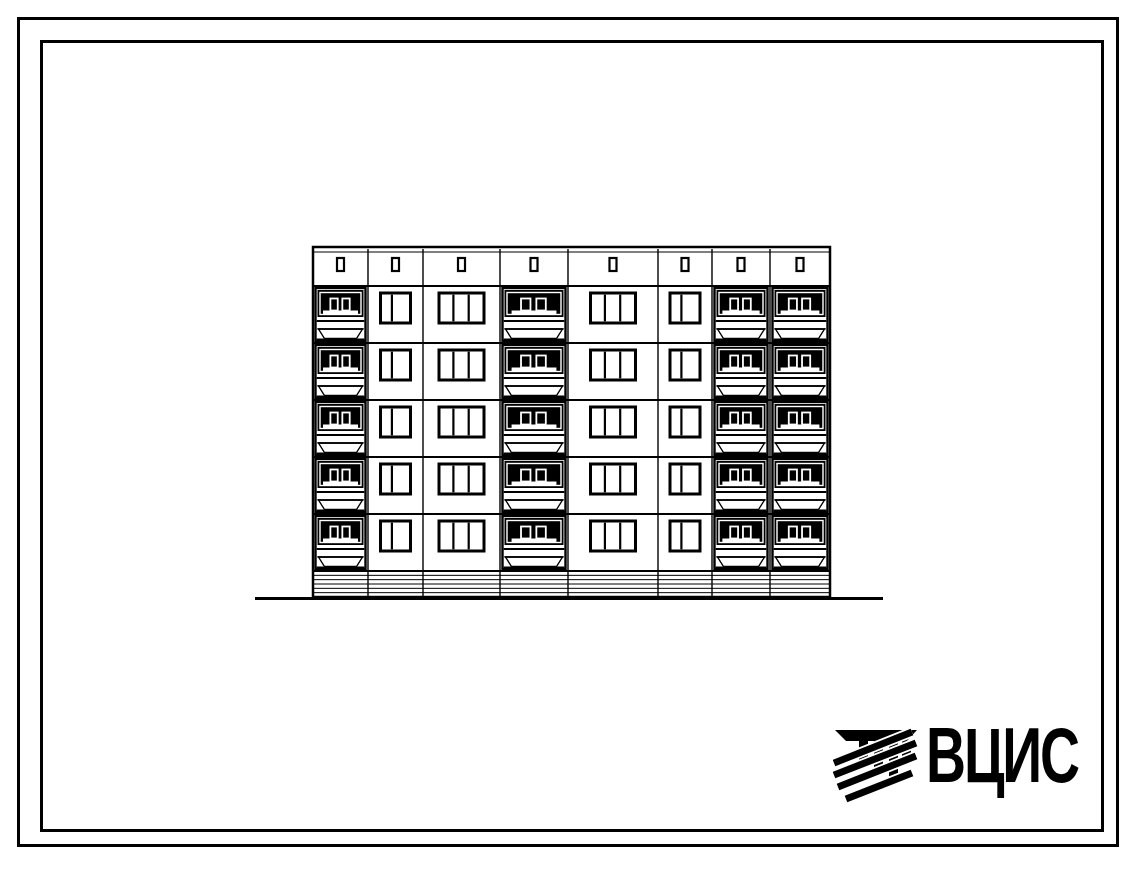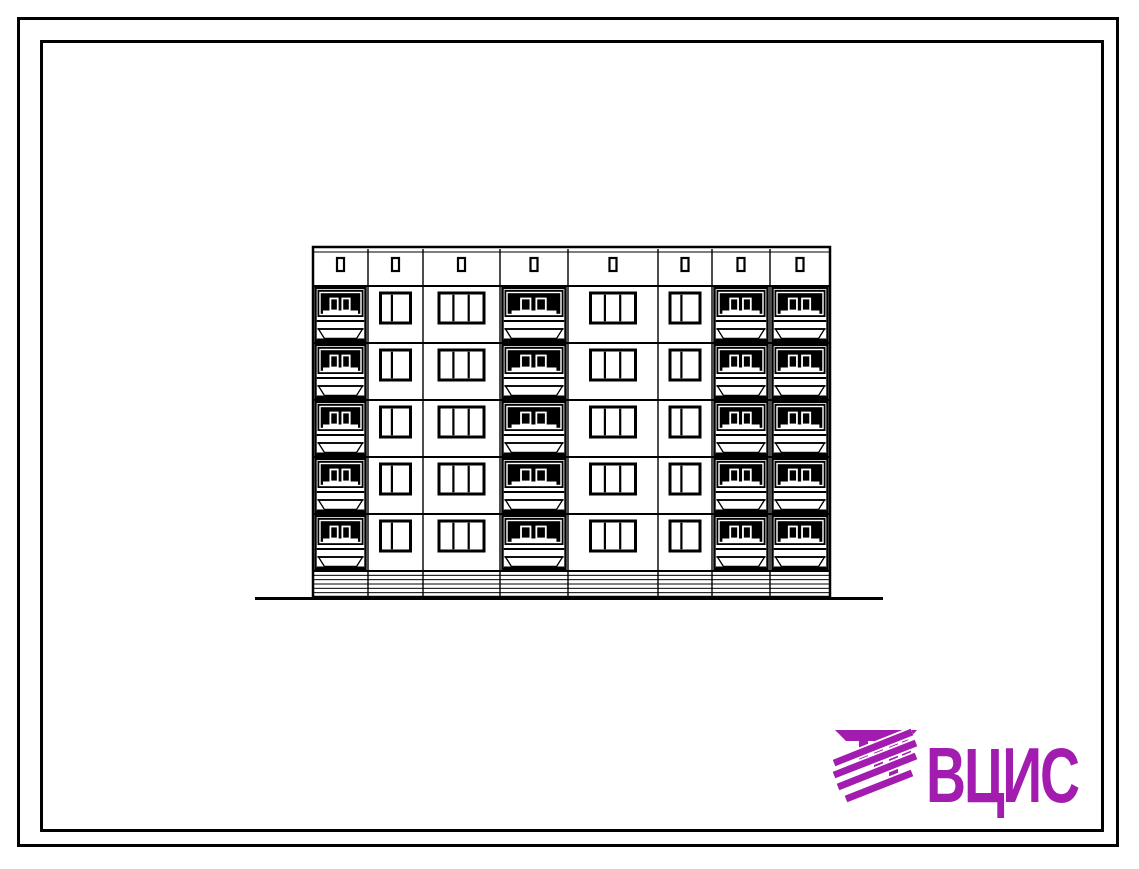--- a/index.html
+++ b/index.html
@@ -339,21 +339,21 @@
       <rect x="777" y="520.5" width="46" height="22" fill="none" stroke="#fff" stroke-width="1.4"></rect>
       <rect x="780.62" y="538.5" width="38.76" height="4.5" fill="#fff" stroke="none" stroke-width="0"></rect>
       <rect x="788.78" y="526.5" width="8.16" height="12" fill="#000000" stroke="#fff" stroke-width="1.8"></rect>
       <rect x="802.04" y="526.5" width="8.16" height="12" fill="#000000" stroke="#fff" stroke-width="1.8"></rect>
       <line x1="773.5" y1="549" x2="826.5" y2="549" stroke="#000000" stroke-width="1.8"></line>
       <line x1="774.5" y1="557" x2="825.5" y2="557" stroke="#000000" stroke-width="1.4"></line>
       <polygon points="775.5,557 824.5,557 818.5,566.5 781.5,566.5" fill="none" stroke="#000000" stroke-width="1.4"></polygon>
       <rect x="773.5" y="566.5" width="53" height="2.5" fill="#000000" stroke="none" stroke-width="0"></rect>
     </svg>
 
-  <div class="logo" style="color: #a21caf; align-items: flex-end;">
+  <div class="logo" style="color: #000000;">
     <span class="logo-emblem">
       <svg width="86" height="94" viewBox="0 0 86 94">
 
         <polygon points="2,14 84,14 74,25 13,25" fill="currentColor"></polygon>
 
         <rect x="26" y="25" width="9" height="26" fill="currentColor"></rect>
         <rect x="41" y="25" width="9" height="33" fill="currentColor"></rect>
         <rect x="56" y="25" width="9" height="40" fill="currentColor"></rect>
         <rect x="69" y="25" width="9" height="16" fill="currentColor"></rect>
 

